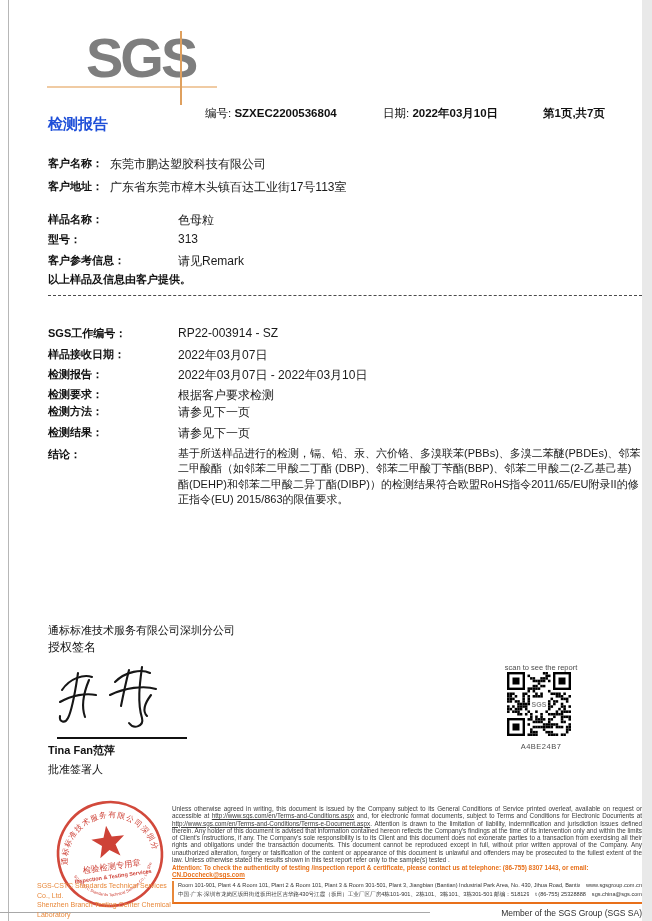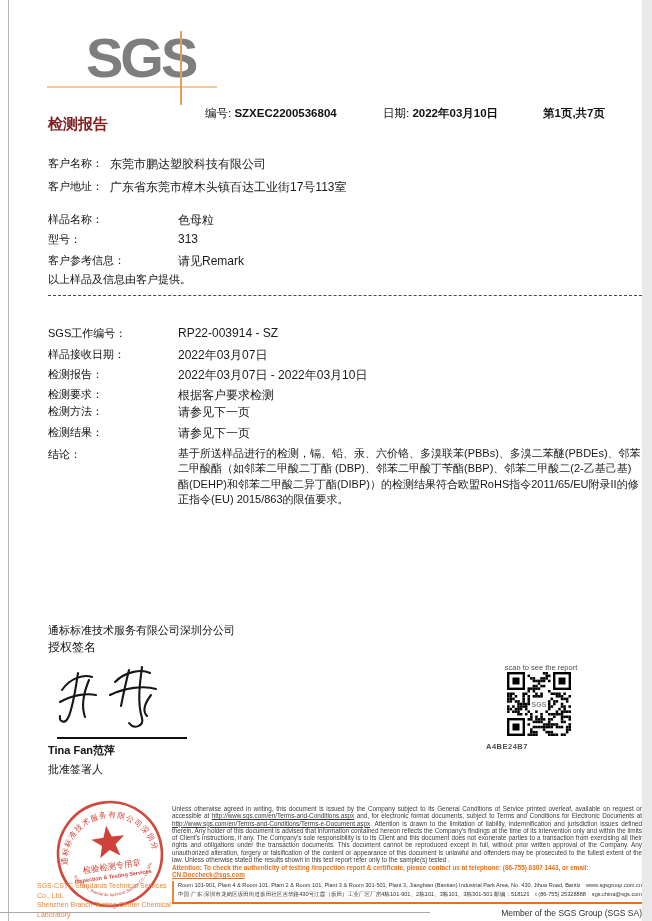--- a/index.html
+++ b/index.html
@@ -6,44 +6,44 @@
   .page{position:relative;width:642px;height:921px;background:#fff;overflow:hidden;
         font-family:"Liberation Sans",sans-serif;color:#1d1d1d;}
   .edge-left{position:absolute;left:8px;top:0;height:100%;width:1px;background:#b7b7b7;}
   .edge-bottom{position:absolute;left:0;top:912px;width:430px;height:1px;background:#a8a8a8;}
 
   
   .logo{position:absolute;left:86px;top:30px;font-size:56px;font-weight:bold;
         letter-spacing:-3px;color:#7e7e7e;line-height:1;}
   .logo-hline{position:absolute;left:47px;top:86px;width:170px;height:2px;background:#f0cba3;}
   .logo-vline{position:absolute;left:180px;top:31px;width:2px;height:74px;background:#dfa05e;}
-  .doc-title{position:absolute;left:48px;top:115px;font-size:15px;font-weight:bold;color:#7f1d1d;}
+  .doc-title{position:absolute;left:48px;top:115px;font-size:15px;font-weight:bold;color:#1d4ed8;}
   .hdr{position:absolute;top:106px;font-size:11.5px;color:#111;}
 
   
-  .lbl{position:absolute;left:48px;font-size:11px;font-weight:normal;color:#111;white-space:nowrap;}
+  .lbl{position:absolute;left:48px;font-size:11px;font-weight:bold;color:#111;white-space:nowrap;}
   .val{position:absolute;font-size:12px;color:#1a1a1a;white-space:nowrap;}
   .dashline{position:absolute;left:48px;top:295px;width:594px;border-top:1.5px dashed #4a4a4a;}
   .conclusion{position:absolute;left:178px;top:446px;width:464px;font-size:11px;
               line-height:15.3px;color:#1a1a1a;white-space:normal;}
 
   
   .sig-company{position:absolute;left:48px;top:623px;font-size:11px;color:#111;}
   .sig-auth{position:absolute;left:48px;top:639px;font-size:12px;color:#111;}
   .sig-svg{position:absolute;left:52px;top:664px;}
   .sig-line{position:absolute;left:57px;top:737px;width:130px;height:2px;background:#111;}
   .sig-name{position:absolute;left:48px;top:743px;font-size:11px;font-weight:bold;color:#111;}
   .sig-role{position:absolute;left:48px;top:762px;font-size:11px;color:#111;}
 
   
   .qr-hint{position:absolute;left:486px;top:663px;width:110px;text-align:center;
            font-size:7.5px;color:#4c4c4c;}
   .qr-box{position:absolute;left:507px;top:672px;width:64px;height:64px;}
-  .qr-code-text{position:absolute;left:486px;top:742px;width:110px;text-align:left;
-           font-size:7.5px;color:#4c4c4c;letter-spacing:.5px;font-weight:bold;}
+  .qr-code-text{position:absolute;left:486px;top:742px;width:110px;text-align:center;
+           font-size:7.5px;color:#4c4c4c;letter-spacing:.5px;}
 
   
   .stamp{position:absolute;left:54px;top:798px;opacity:.88;transform:rotate(-8deg);}
   .ft-company{position:absolute;left:37px;top:881px;font-size:7px;color:#e8883a;line-height:9.5px;
               width:140px;}
   .ft-right{position:absolute;left:172px;top:805px;width:470px;}
   .legal{font-size:6.35px;line-height:7.25px;color:#3d3d3d;text-align:justify;}
   .legal a{color:#3d3d3d;text-decoration:underline;}
   .attention{font-size:6.35px;line-height:7.3px;color:#e8701a;font-weight:bold;margin-top:1px;}
   .attention a{color:#e8701a;text-decoration:underline;}

